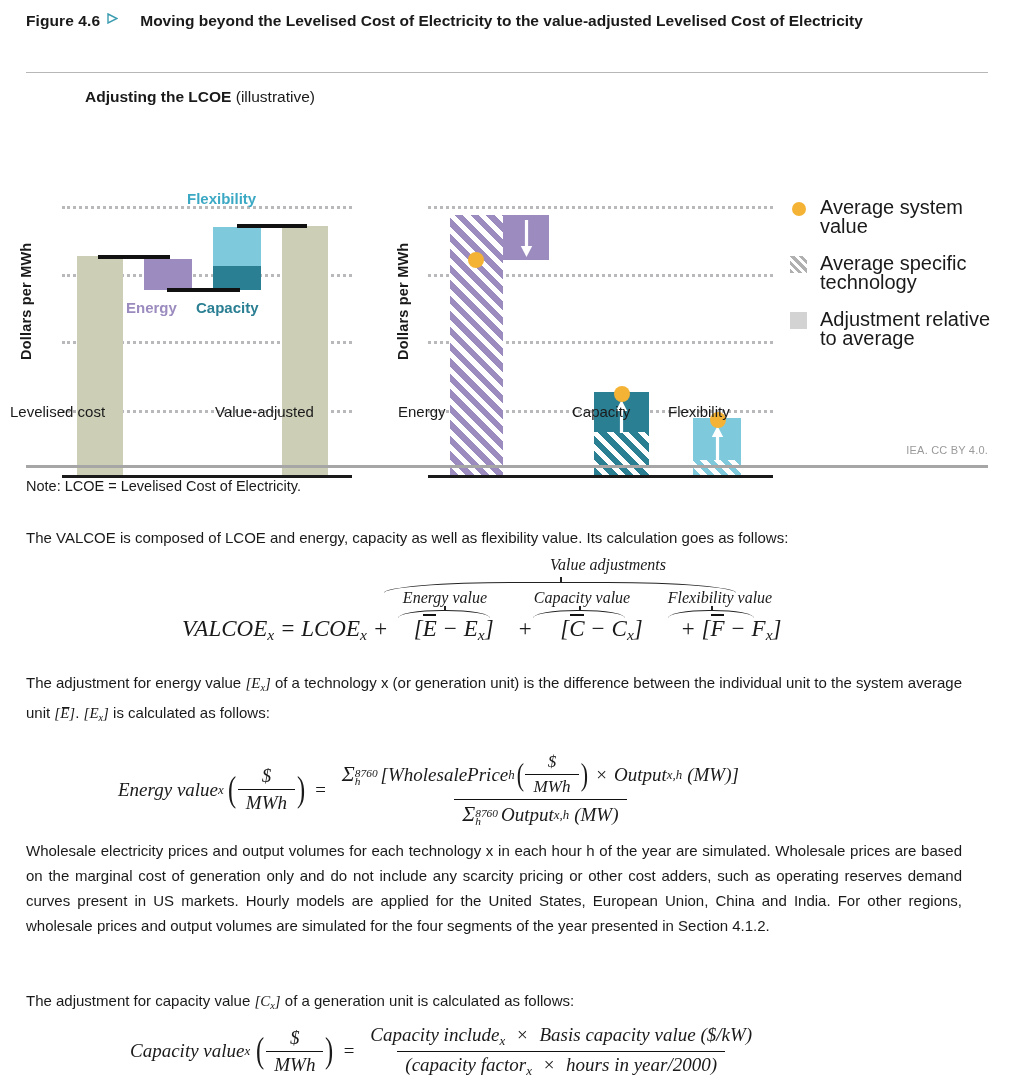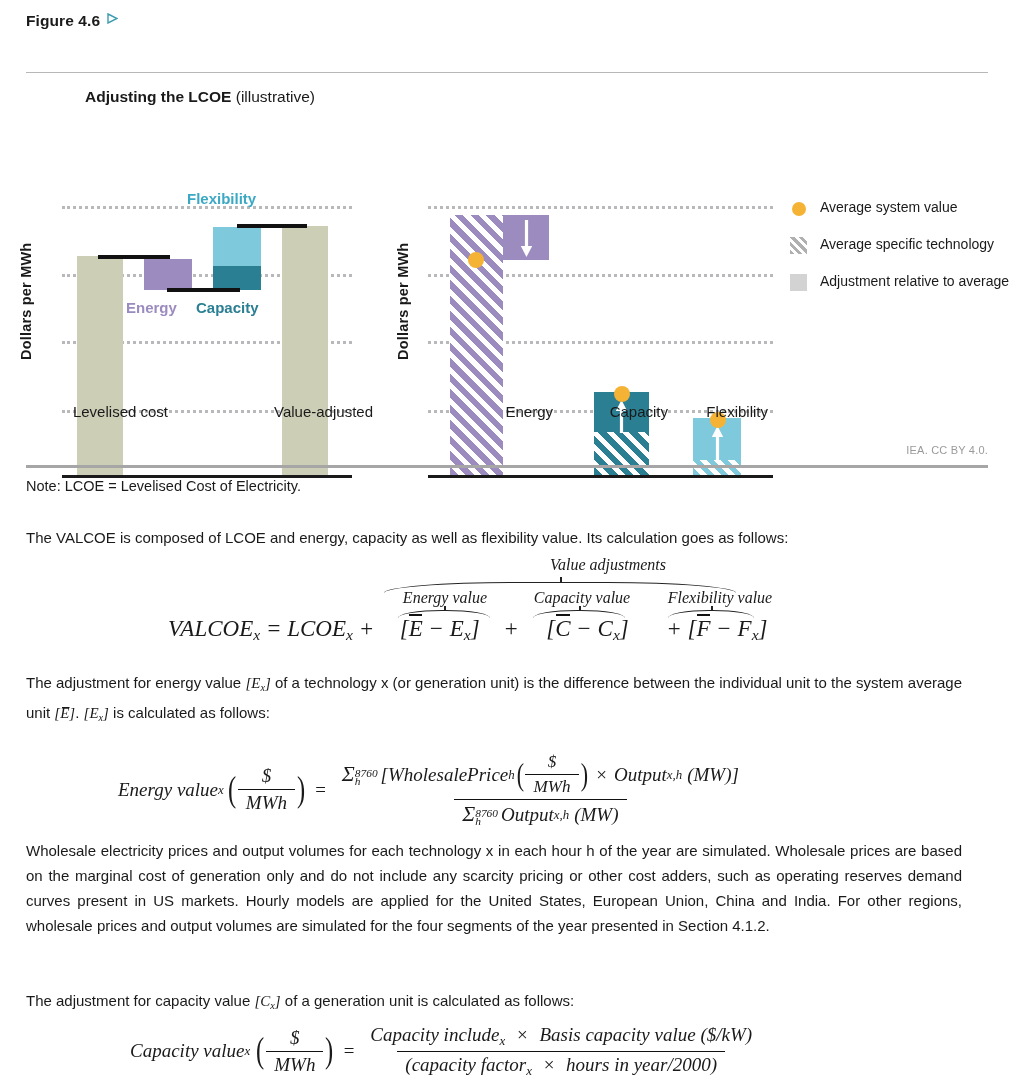--- a/index.html
+++ b/index.html
@@ -67,30 +67,30 @@
   .hatch-grey{
     background:repeating-linear-gradient(45deg,
       #b0b0b0 0px,#b0b0b0 3px,
       #ffffff 3px,#ffffff 6px);
   }
 
   .dot{position:absolute;width:16px;height:16px;border-radius:50%;background:#f5b335;}
 
   .inlabel{position:absolute;font-weight:bold;font-size:15px;}
 
-  .xtick{position:absolute;font-size:15px;text-align:right;}
+  .xtick{position:absolute;font-size:15px;text-align:left;}
 
   
   .legend{position:absolute;left:790px;top:120px;width:220px;}
   .legend-row{display:flex;align-items:flex-start;margin-bottom:18px;}
   .legend-swatch{width:17px;height:17px;margin-right:13px;flex:0 0 17px;margin-top:2px;}
   .legend-swatch.dot-sw{border-radius:50%;background:#f5b335;width:14px;height:14px;
       flex:0 0 14px;margin-left:2px;margin-right:14px;margin-top:4px;}
   .legend-swatch.grey-sw{background:#d3d3d3;}
-  .legend-text{font-size:14px;line-height:19px;}
+  .legend-text{font-size:20px;line-height:19px;}
 
   .iea-credit{position:absolute;right:28px;top:444px;font-size:11px;color:#9a9a9a;
     letter-spacing:.2px;}
 
   
   .note{position:absolute;left:26px;top:478px;font-size:14.5px;}
   .para{position:absolute;left:26px;width:936px;font-size:15px;line-height:25px;
         text-align:justify;}
   #para-1{top:525px;}
   #para-2{top:670px;}
@@ -127,20 +127,21 @@
 <div class="page">
 
   <div class="fig-header">
     <div class="fig-label">
       <span>Figure 4.6</span><span class="fig-tri">
         <svg width="11" height="11" viewBox="0 0 11 11">
             <polygon points="1,1 10,5.5 1,10" fill="none" stroke="#3b9cb0" stroke-width="1.4"></polygon>
           </svg>
       </span>
     </div>
+    <div class="fig-title">Moving beyond the Levelised Cost of Electricity to the value-adjusted Levelised Cost of Electricity</div>
   </div>
 
   <div class="rule-top"></div>
 
   <div class="chart-area">
 
     <div class="panel-title" id="left-title">
       <span>Adjusting the LCOE</span>
       <span class="light">(illustrative)</span>
     </div>
@@ -257,21 +258,21 @@
 
     <div class="brace-line" style="left:398px;top:54px;width:92px;border-radius:60% 60% 0 0/10px 10px 0 0;height:7px;"></div>
     <div class="brace-tick" style="left:444px;top:50px;height:5px;"></div>
 
     <div class="brace-line" style="left:533px;top:54px;width:92px;border-radius:60% 60% 0 0/10px 10px 0 0;height:7px;"></div>
     <div class="brace-tick" style="left:579px;top:50px;height:5px;"></div>
 
     <div class="brace-line" style="left:668px;top:54px;width:86px;border-radius:60% 60% 0 0/10px 10px 0 0;height:7px;"></div>
     <div class="brace-tick" style="left:711px;top:50px;height:5px;"></div>
 
-    <div class="math" style="left:168px;top:60px;font-size:23px;white-space:nowrap;">
+    <div class="math" style="left:182px;top:60px;font-size:23px;white-space:nowrap;">
       <span>VALCOE</span><sub class="s">x</sub>
       <span>=</span>
       <span>LCOE</span><sub class="s">x</sub>
       <span>+</span>
       <span style="display:inline-block;width:14px;"></span>
       <span>[</span><span class="obar">E</span>
       <span>−</span>
       <span>E</span><sub class="s">x</sub><span>]</span>
       <span style="display:inline-block;width:12px;"></span>
       <span>+</span>

